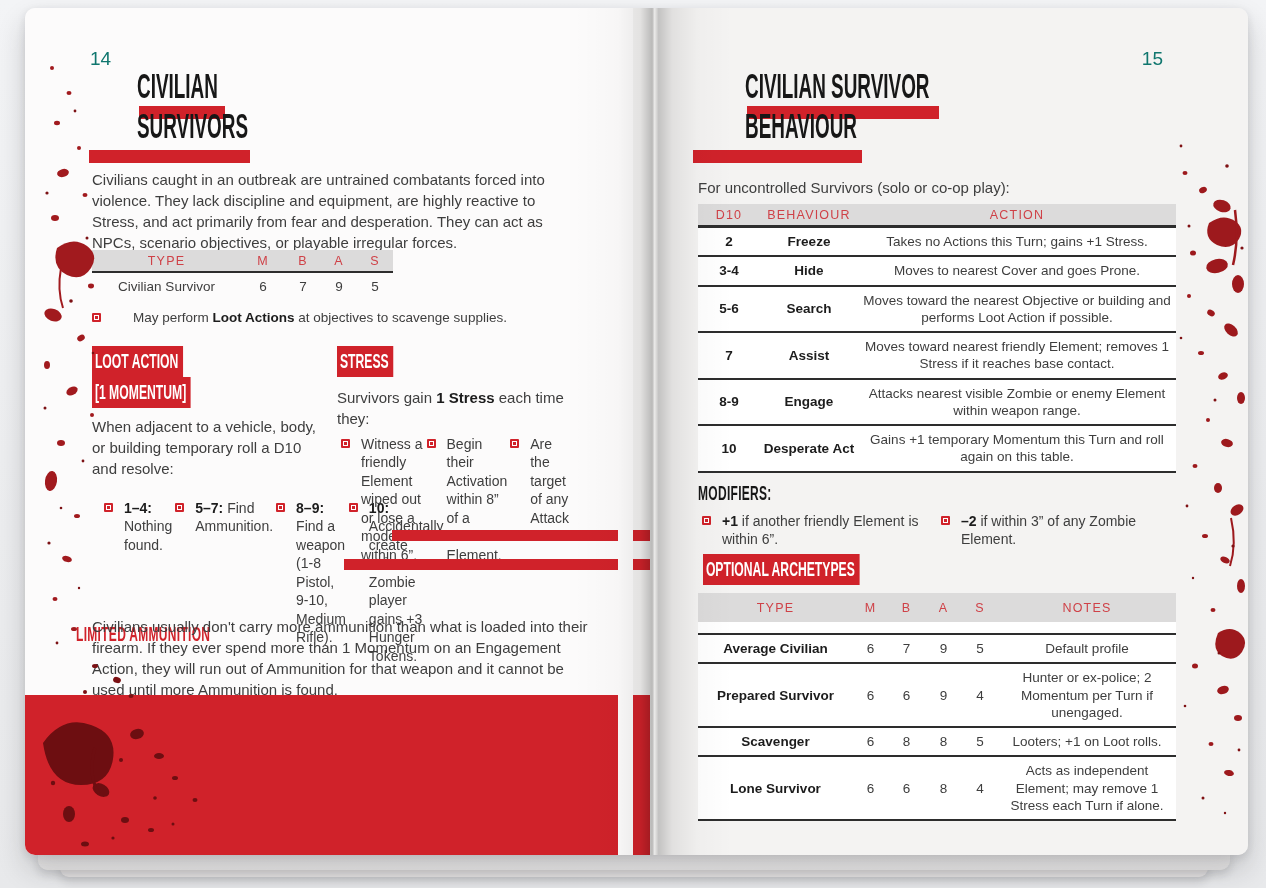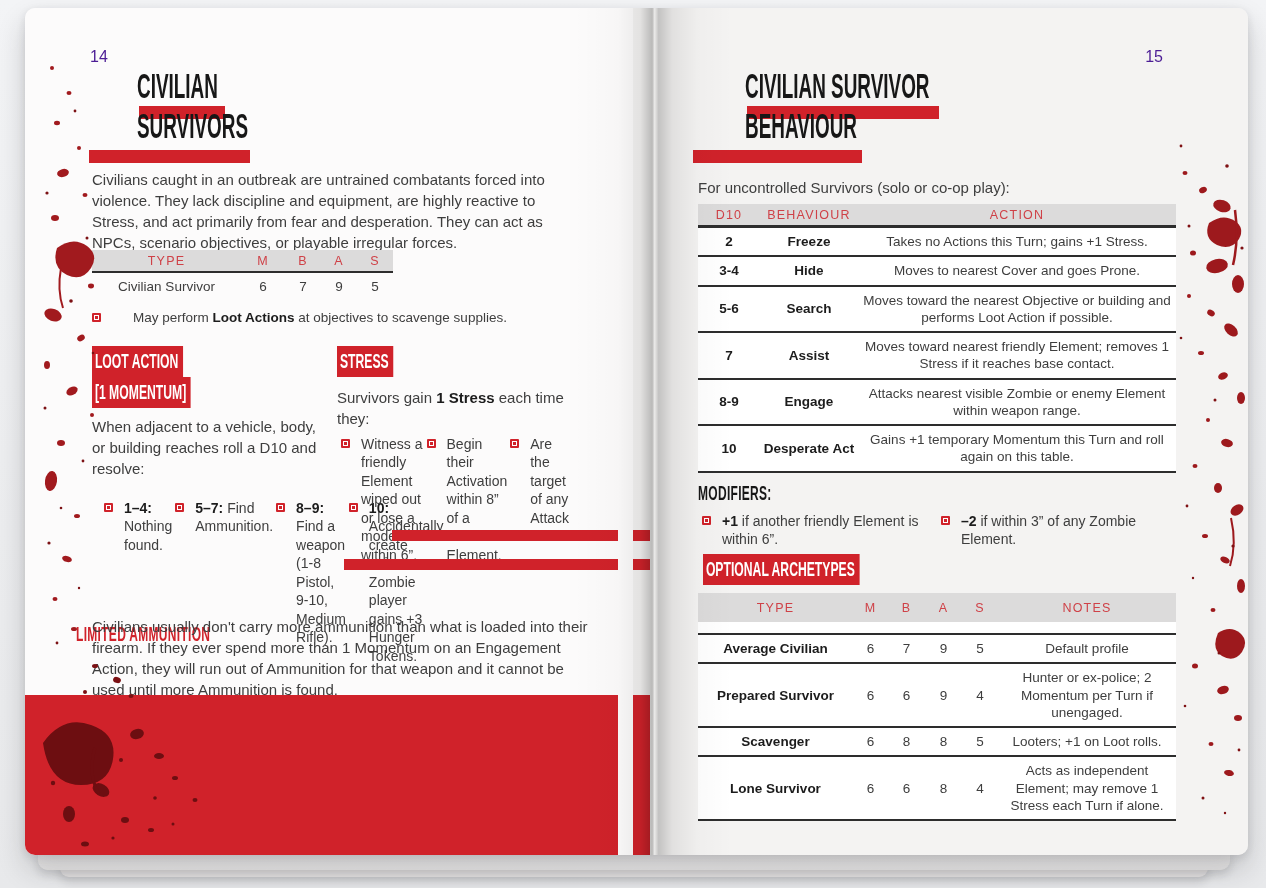--- a/index.html
+++ b/index.html
@@ -35,21 +35,21 @@
     position:absolute;left:548px;top:0;width:160px;height:100%;z-index:6;pointer-events:none;
     background:linear-gradient(90deg,
       rgba(0,0,0,0) 0%, rgba(0,0,0,.02) 28%, rgba(0,0,0,.07) 42%,
       rgba(0,0,0,.24) 49.5%, rgba(0,0,0,.04) 51%, rgba(0,0,0,.20) 53.5%,
       rgba(0,0,0,.08) 62%, rgba(0,0,0,.02) 78%, rgba(0,0,0,0) 100%);
   }
   .content{position:absolute;top:0;height:100%;z-index:3;}
   .content-left{left:0;width:608px;}
   .content-right{left:608px;width:615px;}
   .abs{position:absolute;}
-  .pagenum{font-size:16px;color:#4c1d95;}
+  .pagenum{font-size:19px;color:#0f766e;}
   
   .cond{display:inline-block;font-weight:800;transform-origin:0 50%;white-space:nowrap;}
   .title{line-height:40px;font-size:35px;color:#171717;}
   .title .cond{transform:scaleX(.54);}
   .title-line{position:relative;z-index:2;display:block;}
   .tbar{position:absolute;background:var(--red);z-index:1;}
   .red-tag-wrap{line-height:27px;}
   .red-tag{background:var(--red);color:#fff;font-size:21px;padding:1px 8px 3px 5px;transform:scaleX(.58);}
   .sec-h{font-size:20px;letter-spacing:.5px;}
   .sec-h .cond{transform:scaleX(.60);}
@@ -257,21 +257,21 @@
     <div class="abs bitem small" style="left:67px;top:301px;width:480px;gap:32px;">
       <span class="sq"></span>
       <span><span>May perform </span><b>Loot Actions</b><span> at objectives to scavenge supplies.</span></span>
     </div>
 
     <div class="abs" style="left:67px;top:338px;width:228px;">
       <div class="red-tag-wrap">
         <span class="cond red-tag">LOOT ACTION</span><br>
         <span class="cond red-tag">[1 MOMENTUM]</span>
       </div>
-      <p class="body-text" style="margin-top:8px;">When adjacent to a vehicle, body, or building reaches roll a D10 and resolve:</p>
+      <p class="body-text" style="margin-top:8px;">When adjacent to a vehicle, body, or building temporary roll a D10 and resolve:</p>
       <div class="blist" style="margin-top:20px;padding-left:12px;">
 
       <div class="bitem">
             <span class="sq"></span>
             <span><b>1–4:</b><span> Nothing found.</span></span>
           </div>
           <div class="bitem">
             <span class="sq"></span>
             <span><b>5–7:</b><span> Find Ammunition.</span></span>
           </div>

